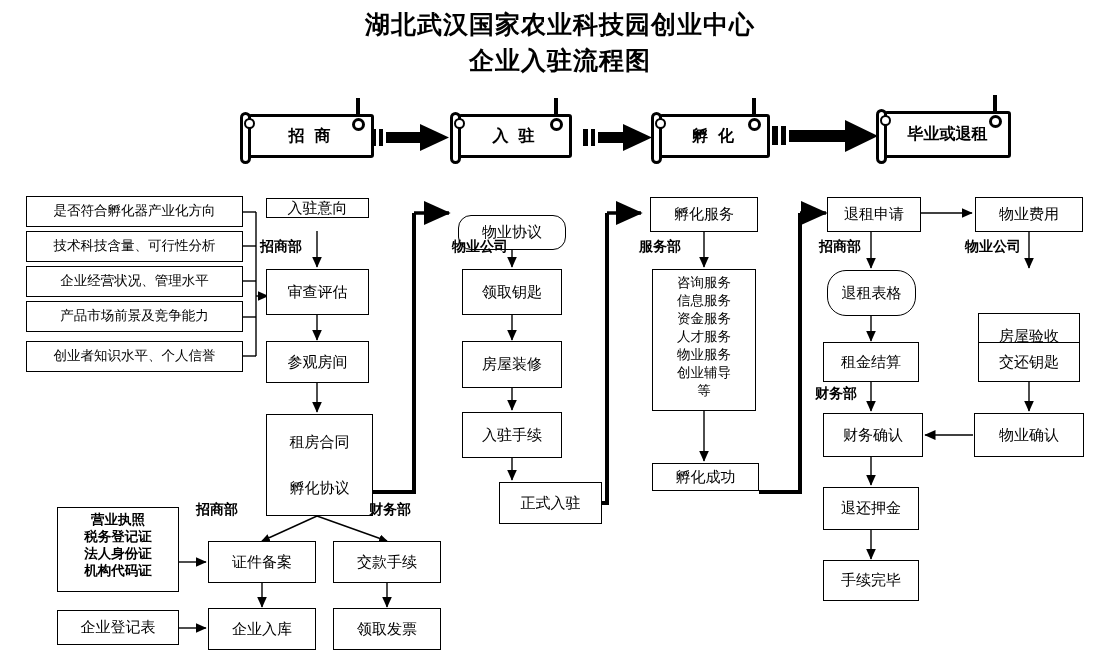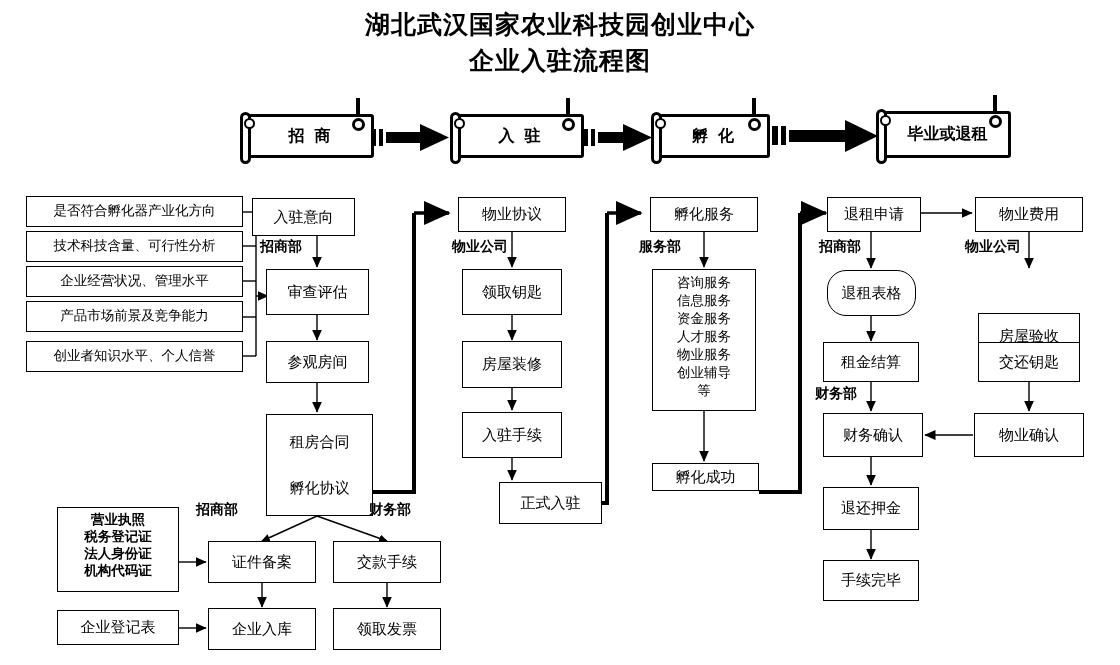--- a/index.html
+++ b/index.html
@@ -183,21 +183,21 @@
   </svg>
 
   <div class="banner" style="left:240px;top:106px;width:134px;height:52px;">
     <div class="hook"></div>
     <div class="frame">招  商</div>
     <div class="roll-l"></div>
     <div class="eye-l"></div>
     <div class="hook-eye"></div>
   </div>
 
-  <div class="banner" style="left:450px;top:106px;width:122px;height:52px;padding-left:12px;">
+  <div class="banner" style="left:450px;top:106px;width:122px;height:52px;">
     <div class="hook"></div>
     <div class="frame">入  驻</div>
     <div class="roll-l"></div>
     <div class="eye-l"></div>
     <div class="hook-eye"></div>
   </div>
 
   <div class="banner" style="left:651px;top:106px;width:119px;height:52px;">
     <div class="hook"></div>
     <div class="frame">孵  化</div>
@@ -213,30 +213,30 @@
     <div class="eye-l"></div>
     <div class="hook-eye"></div>
   </div>
 
   <div class="node small" style="left:26px;top:196px;width:217px;height:31px;">是否符合孵化器产业化方向</div>
   <div class="node small" style="left:26px;top:231px;width:217px;height:31px;">技术科技含量、可行性分析</div>
   <div class="node small" style="left:26px;top:266px;width:217px;height:31px;">企业经营状况、管理水平</div>
   <div class="node small" style="left:26px;top:301px;width:217px;height:31px;">产品市场前景及竞争能力</div>
   <div class="node small" style="left:26px;top:341px;width:217px;height:31px;">创业者知识水平、个人信誉</div>
 
-  <div class="node" style="left:252px;top:198px;width:103px;height:38px;">入驻意向</div>
+  <div class="node" style="left:266px;top:198px;width:103px;height:20px;">入驻意向</div>
   <div class="dept" style="left:260px;top:238px;">招商部</div>
   <div class="node" style="left:266px;top:269px;width:103px;height:46px;">审查评估</div>
   <div class="node" style="left:266px;top:341px;width:103px;height:42px;">参观房间</div>
   <div class="node two-line" style="left:266px;top:414px;width:107px;height:102px;">
     <span>租房合同</span>
     <span>孵化协议</span>
   </div>
 
-  <div class="node" style="left:458px;top:197px;width:108px;height:35px;">物业协议</div>
+  <div class="node" style="left:458px;top:215px;width:108px;height:35px;border-radius:13px;">物业协议</div>
   <div class="dept" style="left:452px;top:238px;">物业公司</div>
   <div class="node" style="left:462px;top:269px;width:100px;height:46px;text-align:center;">领取钥匙</div>
   <div class="node" style="left:462px;top:341px;width:100px;height:47px;">房屋装修</div>
   <div class="node" style="left:462px;top:412px;width:100px;height:46px;">入驻手续</div>
   <div class="node" style="left:462px;top:482px;width:103px;height:42px;margin-left:37px;">正式入驻</div>
 
   <div class="node" style="left:650px;top:197px;width:108px;height:35px;">孵化服务</div>
   <div class="dept" style="left:639px;top:238px;">服务部</div>
   <div class="node list" style="left:652px;top:269px;width:104px;height:142px;">咨询服务
 信息服务

